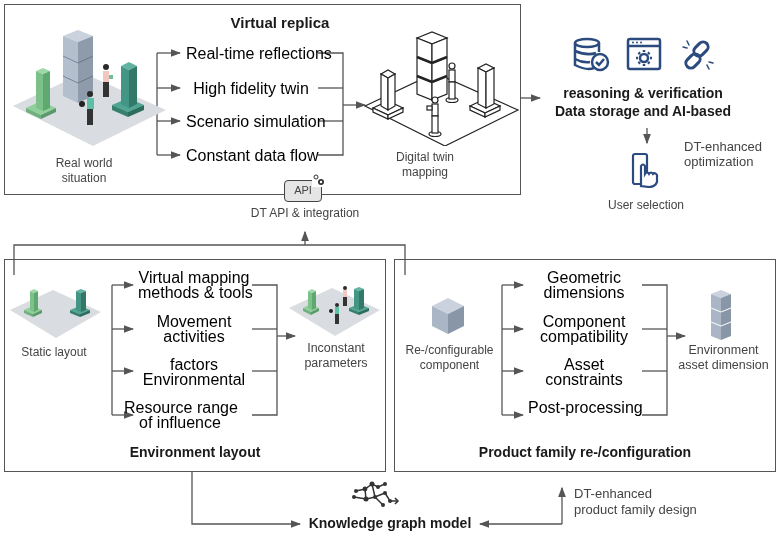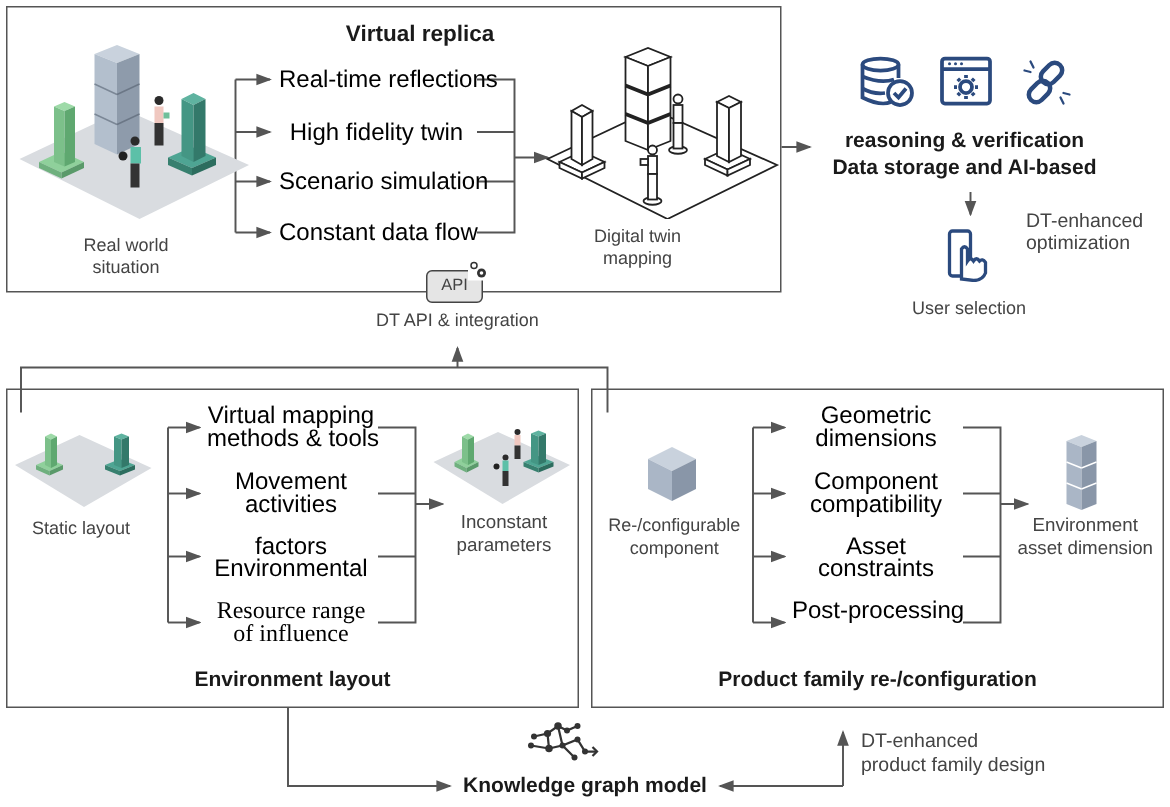--- a/index.html
+++ b/index.html
@@ -245,21 +245,21 @@
   <div>methods &amp; tools</div>
 </div>
 <div class="item" style="left:138px;top:314px;width:112px;">
   <div>Movement</div>
   <div>activities</div>
 </div>
 <div class="item" style="left:138px;top:357px;width:112px;">
   <div>factors</div>
   <div>Environmental</div>
 </div>
-<div class="item" style="left:138px;top:400px;width:112px;font-family:Liberation Serif, serif;">
+<div class="item" style="left:124px;top:400px;width:112px;">
   <div>Resource range</div>
   <div>of influence</div>
 </div>
 
 <svg class="ic" style="left:287px;top:283px;" width="95" height="55" viewBox="0 0 95 55">
   <polygon points="2,25 45,5 93,27 48,53" fill="#d9dce0"></polygon>
   <polygon points="16,25 24,21 32,25 24,29" fill="#8fd09b"></polygon>
   <polygon points="16,25 24,29 24,32 16,28" fill="#6fb07e"></polygon>
   <polygon points="24,29 32,25 32,28 24,32" fill="#5a9a6a"></polygon>
   <polygon points="21,8 25,6 29,8 25,10" fill="#9edaa8"></polygon>

